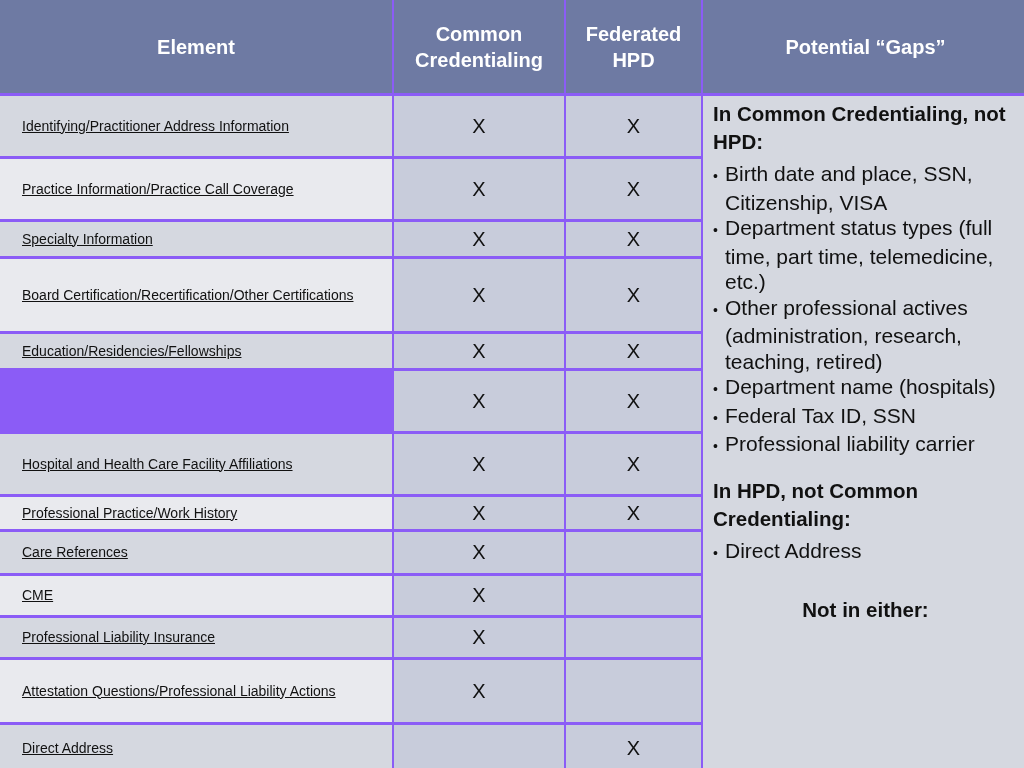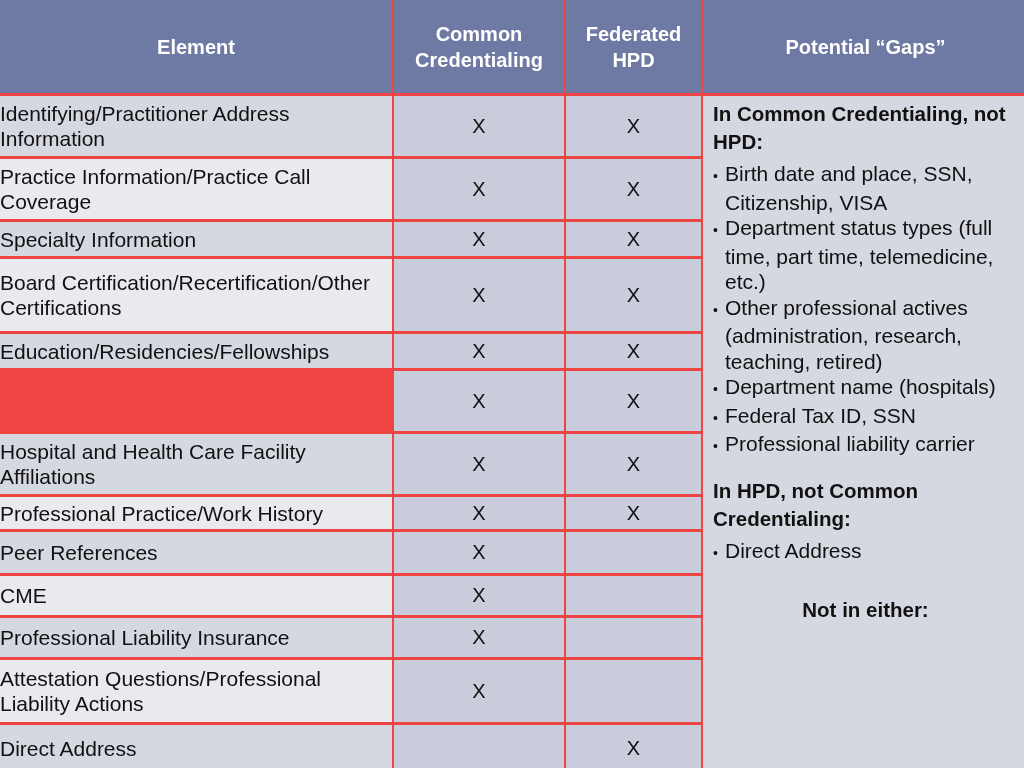--- a/index.html
+++ b/index.html
@@ -1,23 +1,23 @@
 <!DOCTYPE html>
 <html><head>
 <meta charset="utf-8">
 <style>
   html, body { margin:0; padding:0; }
   body { width:1024px; height:768px; background:#ffffff; overflow:hidden; font-family:"Liberation Sans", sans-serif; position:relative; }
   .grid { position:absolute; left:0; top:0; width:1024px; height:768px; display:grid;
     grid-template-columns: 392px 170px 135px 325px;
     grid-template-rows: 93px 60px 60px 34px 72px 34px 60px 60px 32px 41px 39px 39px 62px 46px;
-    column-gap:2px; row-gap:3px; background:#ef4444; }
+    column-gap:2px; row-gap:3px; background:#8b5cf6; }
   .hdr { background:#6e7aa3; color:#ffffff; font-weight:bold; font-size:20px; display:flex; align-items:center; justify-content:center; text-align:center; line-height:26px; }
   .hdr.el { font-size:20px; }
-  .cell-el { display:flex; align-items:center; padding:0 0; font-size:21px; color:#111; line-height:25px; }
+  .cell-el { display:flex; align-items:center; padding:0 22px; font-size:14px; color:#111; line-height:25px;text-decoration:underline; }
   .odd { background:#d5d8e0; }
   .even { background:#e9eaee; }
   .x { background:#c8ccdb; display:flex; align-items:center; justify-content:center; font-size:20px; color:#111; }
   .gaps { background:#d5d8e0; grid-column:4; grid-row:2 / span 13; padding:4px 10px 0 10px; color:#111; }
   .gap-h { font-weight:bold; font-size:20.5px; line-height:28px; margin:0; }
   .gap-list { list-style:none; margin:5px 0 0 0; padding:0; }
   .gap-list li { font-size:21px; line-height:25.5px; padding-left:12px; text-indent:-12px; }
   .gap-list li::before { content:"\2022"; display:inline-block; width:12px; text-indent:0; font-size:14px; }
   .sec { margin-bottom:0; }
   .sec2 { margin-top:17px; }
@@ -56,21 +56,21 @@
   <div class="x" style="grid-row:7;grid-column:3">X</div>
 
   <div class="cell-el odd" style="grid-row:8;grid-column:1">Hospital and Health Care Facility Affiliations</div>
   <div class="x" style="grid-row:8;grid-column:2">X</div>
   <div class="x" style="grid-row:8;grid-column:3">X</div>
 
   <div class="cell-el even" style="grid-row:9;grid-column:1">Professional Practice/Work History</div>
   <div class="x" style="grid-row:9;grid-column:2">X</div>
   <div class="x" style="grid-row:9;grid-column:3">X</div>
 
-  <div class="cell-el odd" style="grid-row:10;grid-column:1">Peer References</div>
+  <div class="cell-el odd" style="grid-row:10;grid-column:1">Care References</div>
   <div class="x" style="grid-row:10;grid-column:2">X</div>
   <div class="x" style="grid-row:10;grid-column:3"></div>
 
   <div class="cell-el even" style="grid-row:11;grid-column:1">CME</div>
   <div class="x" style="grid-row:11;grid-column:2">X</div>
   <div class="x" style="grid-row:11;grid-column:3"></div>
 
   <div class="cell-el odd" style="grid-row:12;grid-column:1">Professional Liability Insurance</div>
   <div class="x" style="grid-row:12;grid-column:2">X</div>
   <div class="x" style="grid-row:12;grid-column:3"></div>

